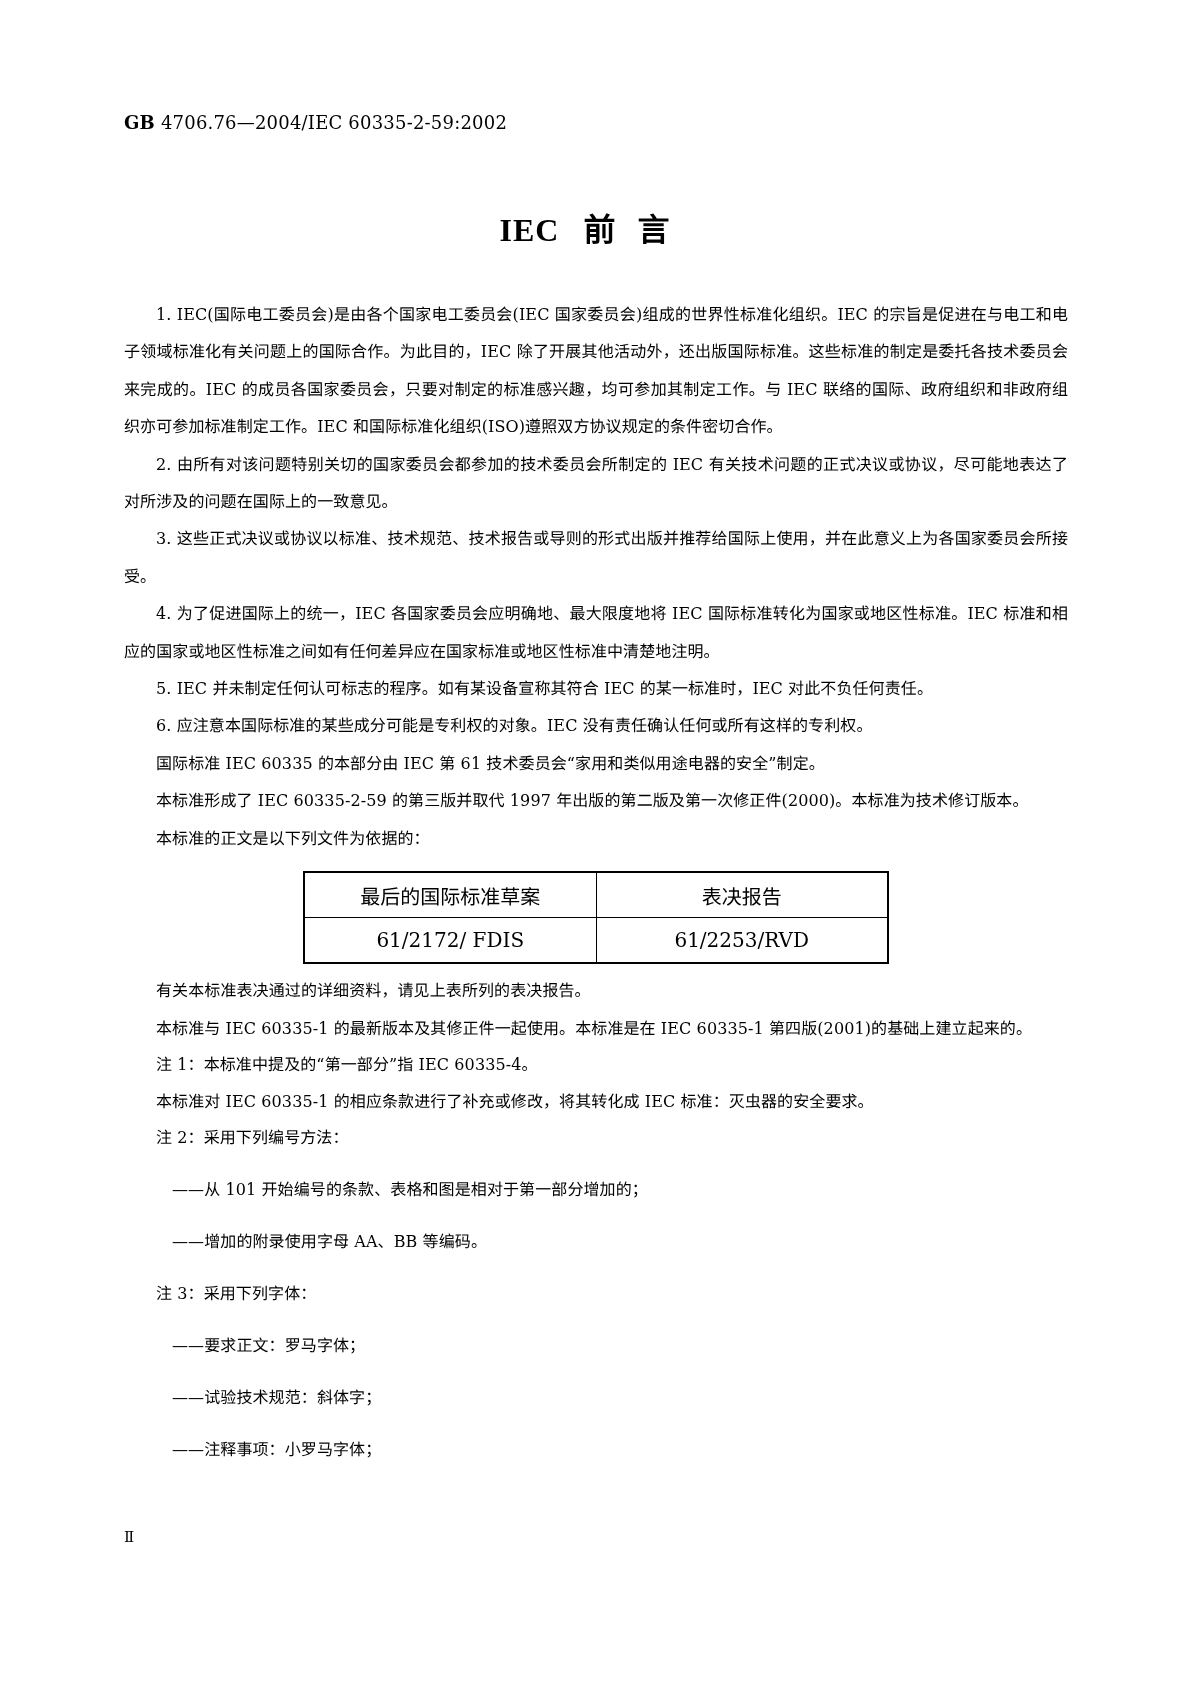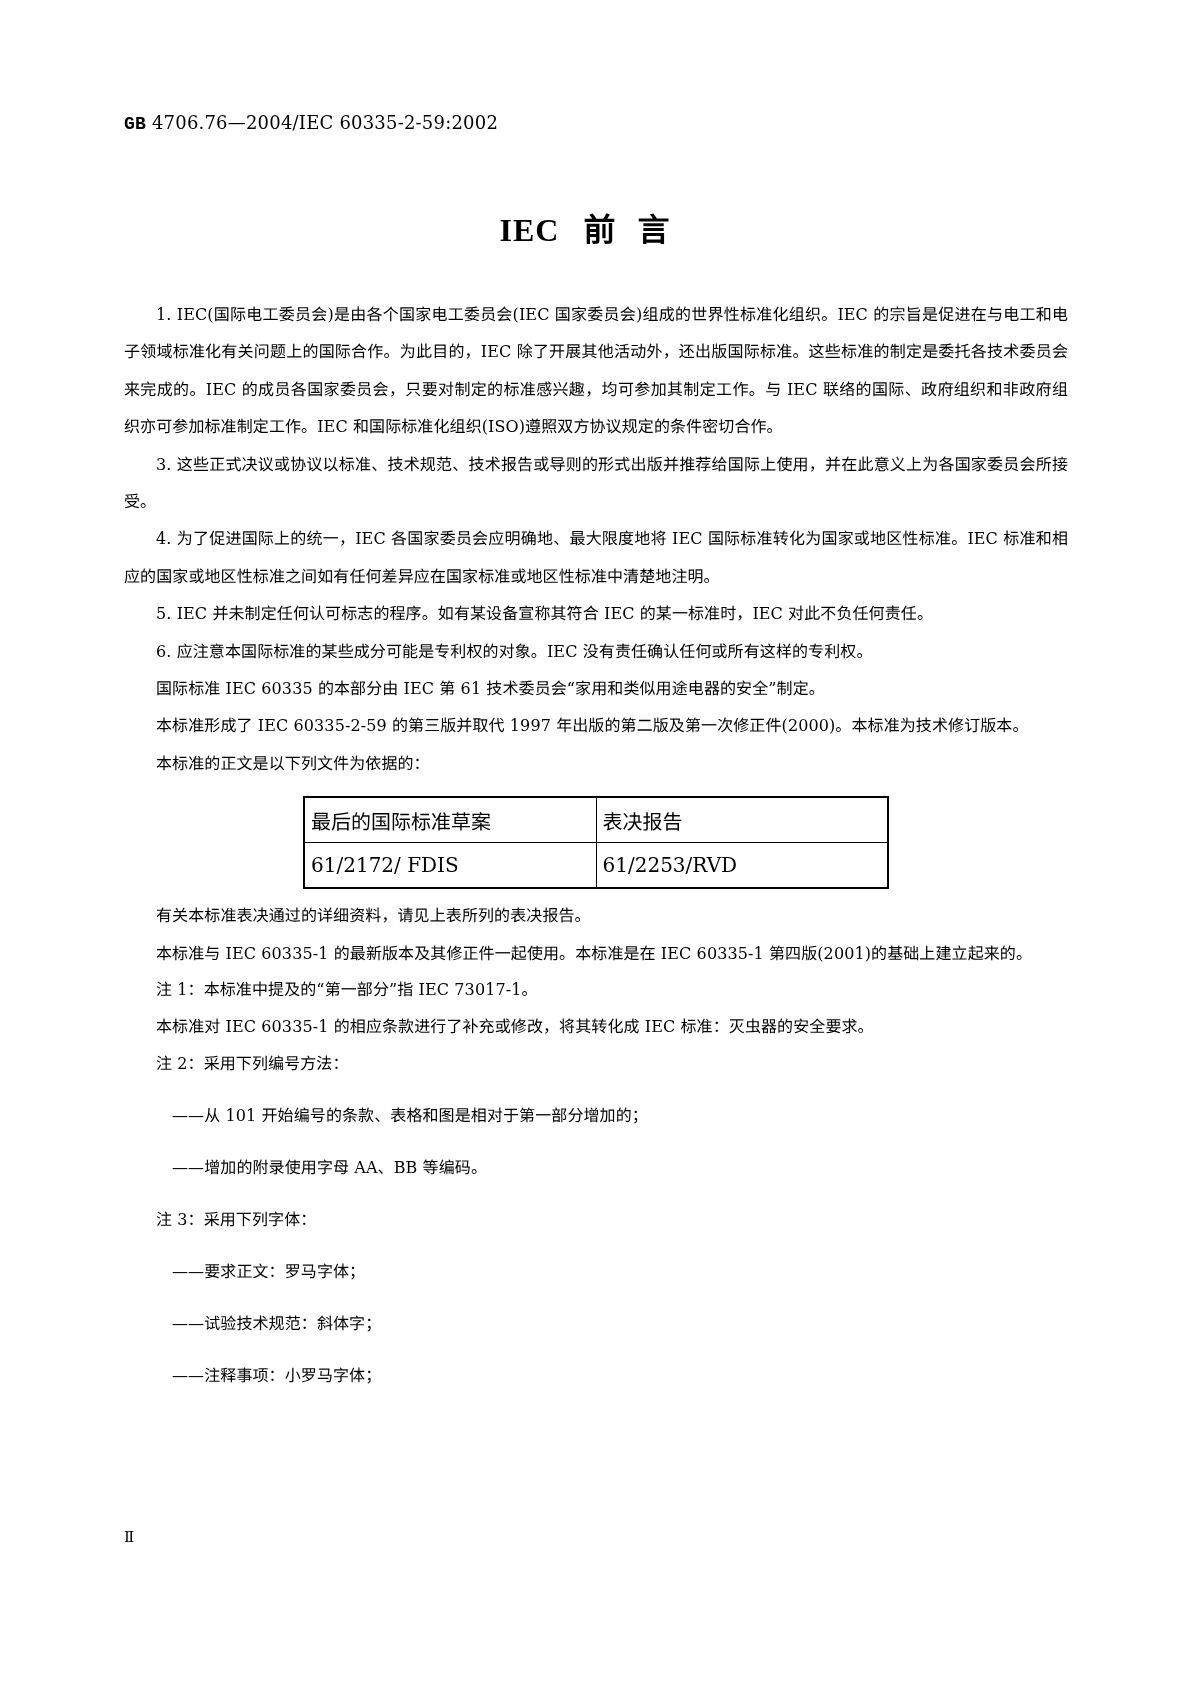--- a/index.html
+++ b/index.html
@@ -25,21 +25,20 @@
   .running-header {
     position: absolute;
     left: 124px;
     top: 112px;
     font-size: 18px;
     letter-spacing: 0.2px;
     white-space: nowrap;
   }
   .running-header .gb-prefix {
     font-weight: bold;
-    font-family: Liberation Mono, monospace;
   }
   
   .doc-title {
     position: absolute;
     left: 0;
     right: 0;
     top: 204px;
     text-align: center;
     font-size: 32px;
     font-weight: bold;
@@ -93,20 +92,21 @@
     justify-content: center;
   }
   table.ref-table {
     border-collapse: collapse;
     border: 2px solid #000;
     width: 586px;
     table-layout: fixed;
   }
   table.ref-table td {
     border: 1px solid #000;
+    text-align: center;
     font-size: 20px;
     height: 44px;
     padding: 0 6px;
     font-family: "DejaVu Serif", "Liberation Serif", serif;
   }
   table.ref-table tr.head td {
     font-size: 20px;
   }
   table.ref-table tr.body td {
     font-size: 20px;
@@ -129,20 +129,21 @@
     <span class="gb-prefix">GB</span><span> 4706.76—2004/IEC 60335-2-59:2002</span>
   </div>
 
   <div class="doc-title">
     <span class="title-en">IEC</span><span class="title-cn">前言</span>
   </div>
 
   <div class="body-area">
 
     <p class="para">1. IEC(国际电工委员会)是由各个国家电工委员会(IEC 国家委员会)组成的世界性标准化组织。IEC 的宗旨是促进在与电工和电子领域标准化有关问题上的国际合作。为此目的，IEC 除了开展其他活动外，还出版国际标准。这些标准的制定是委托各技术委员会来完成的。IEC 的成员各国家委员会，只要对制定的标准感兴趣，均可参加其制定工作。与 IEC 联络的国际、政府组织和非政府组织亦可参加标准制定工作。IEC 和国际标准化组织(ISO)遵照双方协议规定的条件密切合作。</p>
+    <p class="para">2. 由所有对该问题特别关切的国家委员会都参加的技术委员会所制定的 IEC 有关技术问题的正式决议或协议，尽可能地表达了对所涉及的问题在国际上的一致意见。</p>
     <p class="para">3. 这些正式决议或协议以标准、技术规范、技术报告或导则的形式出版并推荐给国际上使用，并在此意义上为各国家委员会所接受。</p>
     <p class="para">4. 为了促进国际上的统一，IEC 各国家委员会应明确地、最大限度地将 IEC 国际标准转化为国家或地区性标准。IEC 标准和相应的国家或地区性标准之间如有任何差异应在国家标准或地区性标准中清楚地注明。</p>
     <p class="para">5. IEC 并未制定任何认可标志的程序。如有某设备宣称其符合 IEC 的某一标准时，IEC 对此不负任何责任。</p>
     <p class="para">6. 应注意本国际标准的某些成分可能是专利权的对象。IEC 没有责任确认任何或所有这样的专利权。</p>
     <p class="para">国际标准 IEC 60335 的本部分由 IEC 第 61 技术委员会“家用和类似用途电器的安全”制定。</p>
     <p class="para">本标准形成了 IEC 60335-2-59 的第三版并取代 1997 年出版的第二版及第一次修正件(2000)。本标准为技术修订版本。</p>
     <p class="para">本标准的正文是以下列文件为依据的：</p>
 
     <div class="table-wrap">
       <table class="ref-table">
@@ -155,21 +156,21 @@
           <td>61/2172/ FDIS</td>
           <td>61/2253/RVD</td>
         </tr>
       </tbody>
         </table>
     </div>
 
     <p class="para">有关本标准表决通过的详细资料，请见上表所列的表决报告。</p>
     <p class="para">本标准与 IEC 60335-1 的最新版本及其修正件一起使用。本标准是在 IEC 60335-1 第四版(2001)的基础上建立起来的。</p>
 
-    <p class="note">注 1：本标准中提及的“第一部分”指 IEC 73017-1。</p>
+    <p class="note">注 1：本标准中提及的“第一部分”指 IEC 60335-4。</p>
 
     <p class="para">本标准对 IEC 60335-1 的相应条款进行了补充或修改，将其转化成 IEC 标准：灭虫器的安全要求。</p>
 
     <p class="note">注 2：采用下列编号方法：</p>
     <p class="note-item">——从 101 开始编号的条款、表格和图是相对于第一部分增加的；</p>
     <p class="note-item">——增加的附录使用字母 AA、BB 等编码。</p>
 
     <p class="note">注 3：采用下列字体：</p>
     <p class="note-item">——要求正文：罗马字体；</p>
     <p class="note-item">——试验技术规范：斜体字；</p>

